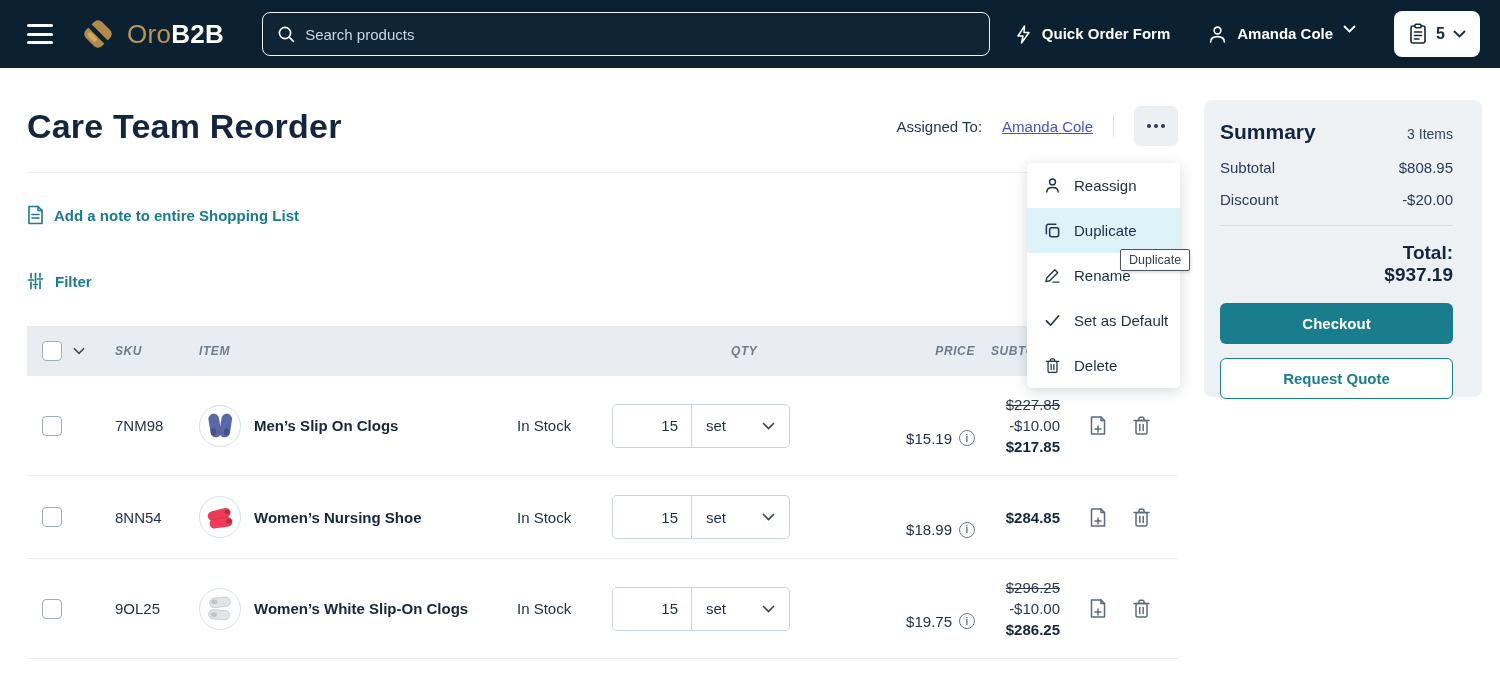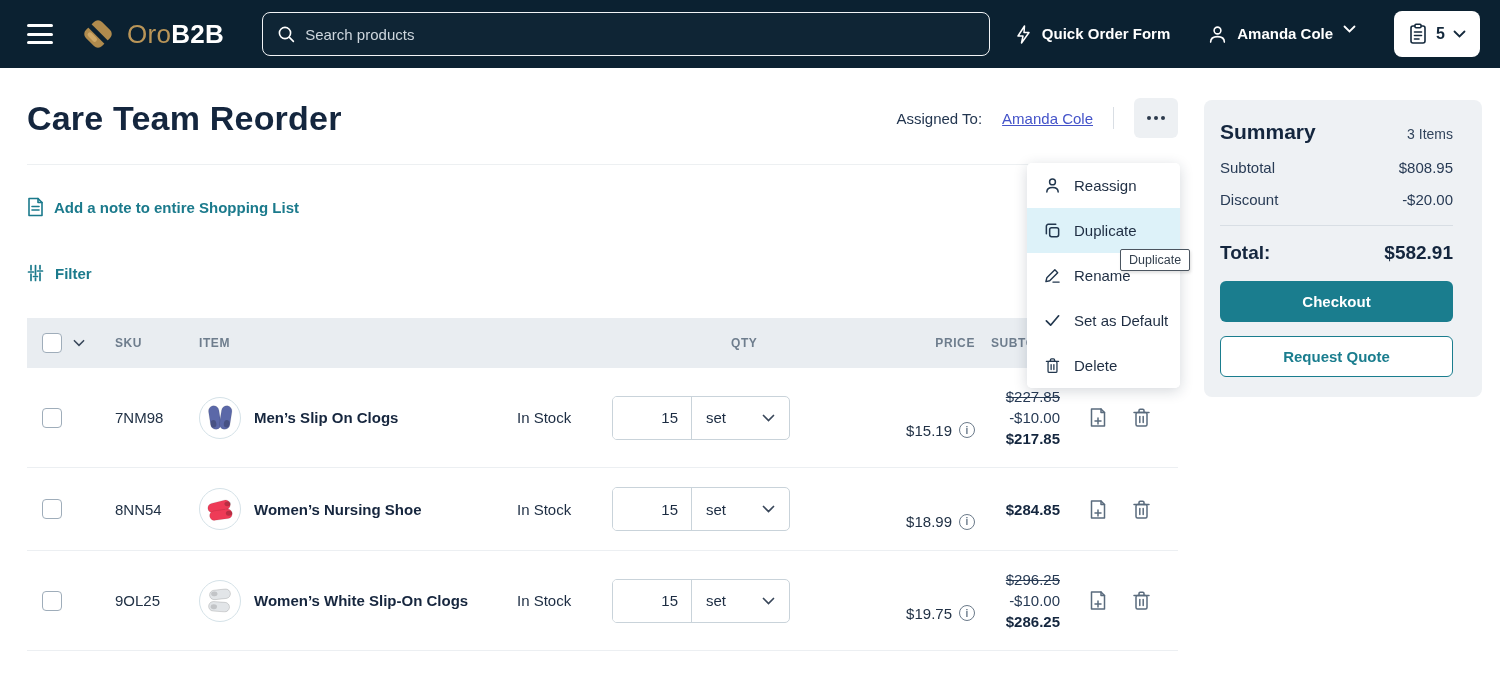--- a/index.html
+++ b/index.html
@@ -21,40 +21,40 @@
     font-size:15px; margin-left:10px; font-family:inherit; }
   .searchbox input::placeholder { color:#cdd6dd; }
   .topbar-right { margin-left:auto; display:flex; align-items:center; gap:38px; }
   .top-link { display:flex; align-items:flex-start; gap:10px; color:#fff; font-weight:700; font-size:15px; cursor:pointer; }
   .cart-btn { display:flex; align-items:center; gap:8px; background:#fff; border-radius:8px; height:46px; padding:0 14px; cursor:pointer; }
   .cart-count { font-weight:700; font-size:16px; color:#14293c; }
 
   
   .main { display:flex; }
   .content { width:1178px; padding-left:27px; }
-  .title-row { display:flex; align-items:center; margin-top:30px; }
+  .title-row { display:flex; align-items:center; margin-top:38px; }
   h1.page-title { font-size:34px; font-weight:800; color:#14263e; letter-spacing:.2px; }
   .assigned { margin-left:auto; display:flex; align-items:center; gap:20px; }
   .assigned-label { font-size:15px; color:#233650; }
   .assigned-link { font-size:15px; color:#4453c9; text-decoration:underline; cursor:pointer; }
   .vsep { width:1px; height:22px; background:#d9dee4; }
   .dots-btn { width:44px; height:40px; border:none; background:#edf0f3; border-radius:6px; display:flex;
     align-items:center; justify-content:center; gap:3px; cursor:pointer; }
   .dots-btn i { width:4px; height:4px; border-radius:50%; background:#2c3a4c; }
   .h-divider { border:none; border-top:1px solid #edf0f2; margin-top:26px; }
 
   .teal-link { display:flex; align-items:center; gap:10px; color:#1b7a8c; font-weight:700; font-size:15px; cursor:pointer; }
   .note-row { margin-top:32px; }
   .filter-row { margin-top:47px; }
 
   
   .table { margin-top:36px; width:1151px; }
   .trow { display:grid; grid-template-columns:46px 42px 84px 318px 95px 178px 185px 85px 118px; align-items:center; }
   .thead { background:#e9edf1; height:50px; font-size:12px; font-weight:700; color:#6e7d8d; letter-spacing:.6px; }
-  .thead .cell { text-transform:uppercase; }
+  .thead .cell { text-transform:uppercase;font-style:italic; }
   .item-row { border-bottom:1px solid #eceff2; }
   .row-1, .row-3 { height:100px; }
   .row-2 { height:83px; }
   .cell { display:flex; align-items:center; }
   .cell.check { padding-left:15px; }
   .checkbox { width:20px; height:20px; border:1.5px solid #9fadba; border-radius:4px; background:#fff; cursor:pointer; }
   .sku { font-size:15px; color:#223246; }
   .item-cell { gap:13px; }
   .thumb { width:42px; height:42px; border-radius:50%; border:1px solid #d5e2e8; background:#fff;
     display:flex; align-items:center; justify-content:center; flex:0 0 auto; }
@@ -78,21 +78,21 @@
     font-size:10px; font-weight:700; display:inline-flex; align-items:center; justify-content:center; font-style:normal; }
 
   
   .summary { width:278px; margin:32px 17px 0 26px; background:#eef1f4; border-radius:8px; padding:20px 29px 24px 16px; height:297px; }
   .sum-head { display:flex; align-items:baseline; }
   .sum-title { font-size:21px; font-weight:800; color:#14263e; }
   .sum-count { margin-left:auto; font-size:14px; color:#31445c; }
   .sum-row { display:flex; margin-top:15px; font-size:15px; color:#283b55; }
   .sum-row .val { margin-left:auto; }
   .sum-div { border:none; border-top:1px solid #d8dee4; margin:17px 0 16px; }
-  .total-row { display:flex; align-items:flex-end; }
+  .total-row { display:flex; align-items:flex-end;flex-direction:column; }
   .total-label, .total-val { font-size:19px; font-weight:800; color:#14263e; }
   .total-val { margin-left:auto; }
   .btn { width:100%; height:41px; border-radius:6px; font-size:15px; font-weight:700; cursor:pointer; font-family:inherit; }
   .btn-checkout { margin-top:17px; background:#1a7d8e; border:none; color:#fff; }
   .btn-quote { margin-top:14px; background:#fff; border:1.5px solid #1a7d8e; color:#1a7d8e; }
 
   
   .dropdown { position:absolute; left:1027px; top:163px; width:153px; background:#fff; border-radius:5px;
     box-shadow:0 3px 14px rgba(20,38,62,.18); z-index:20; overflow:hidden; }
   .menu-item { display:flex; align-items:center; gap:13px; height:45px; padding-left:17px; font-size:15px;
@@ -446,21 +446,21 @@
         <span>Subtotal</span>
         <span class="val">$808.95</span>
       </div>
       <div class="sum-row">
         <span>Discount</span>
         <span class="val">-$20.00</span>
       </div>
       <hr class="sum-div">
       <div class="total-row">
         <span class="total-label">Total:</span>
-        <span class="total-val">$582.91</span>
+        <span class="total-val">$937.19</span>
       </div>
       <button class="btn btn-checkout">Checkout</button>
       <button class="btn btn-quote">Request Quote</button>
     </aside>
   </div>
 
   <div class="dropdown">
     <div class="menu-item">
       <span>
         <svg width="17" height="17" viewBox="0 0 18 18" fill="none" stroke="#22374e" stroke-width="1.6" stroke-linecap="round">

